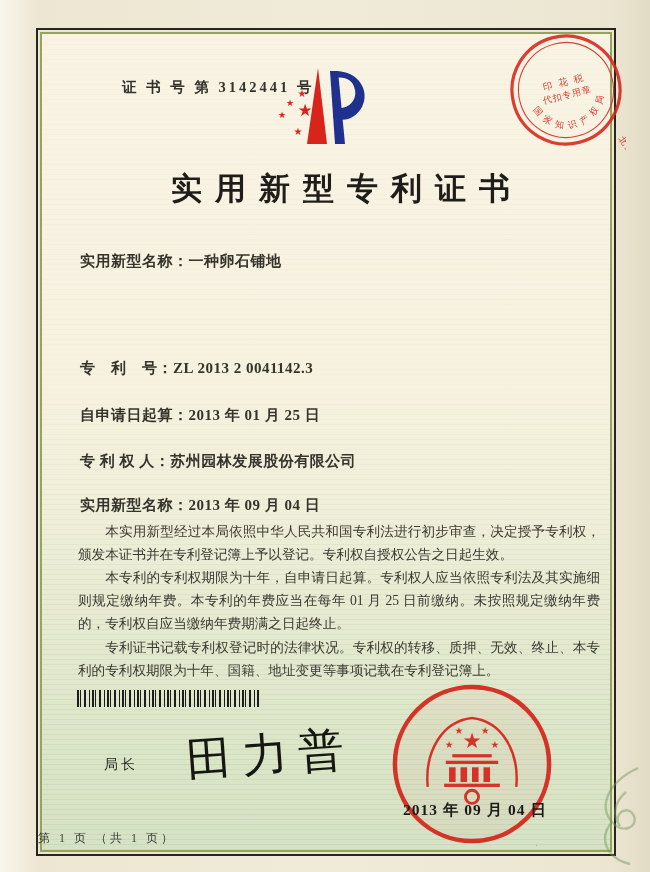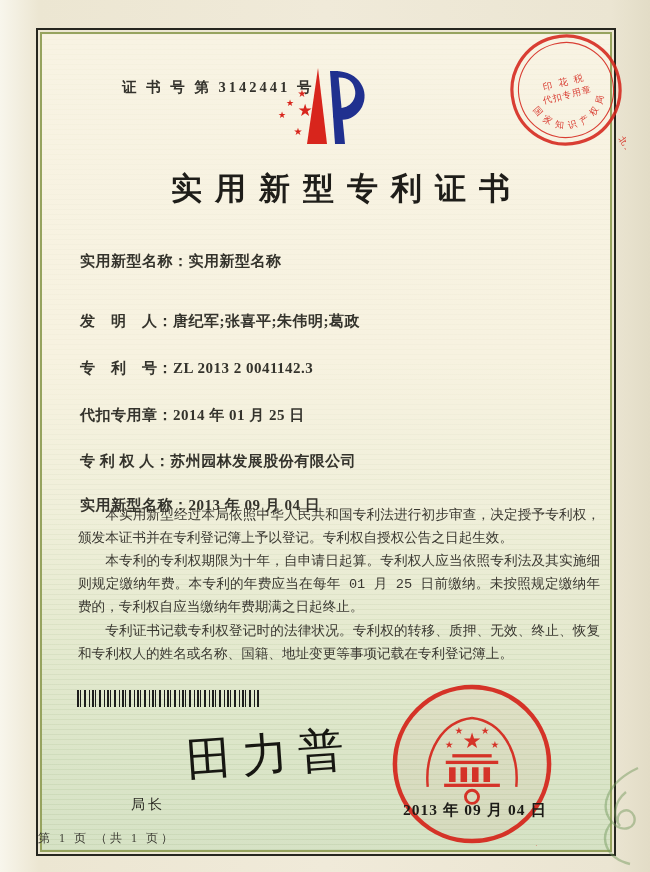--- a/index.html
+++ b/index.html
@@ -21,26 +21,26 @@
     -webkit-mask-image:linear-gradient(180deg,rgba(0,0,0,.18) 0%,rgba(0,0,0,.22) 45%,rgba(0,0,0,.75) 72%,#000 100%);
             mask-image:linear-gradient(180deg,rgba(0,0,0,.18) 0%,rgba(0,0,0,.22) 45%,rgba(0,0,0,.75) 72%,#000 100%);
   }
   .certno{position:absolute;left:38px;top:48px;font-size:14.5px;letter-spacing:3px;font-weight:600;color:#33322c;margin-left:46px;}
   .logo{position:absolute;left:222px;top:28px;}
   .topseal{position:absolute;left:468px;top:0px;opacity:.88;}
   .title{position:absolute;left:0;right:0;top:138px;text-align:center;
     font-size:31px;font-weight:700;letter-spacing:13px;text-indent:13px;color:#1e1d19;padding-left:29px;}
   .row{position:absolute;left:42px;font-size:15px;font-weight:600;color:#34332c;letter-spacing:.5px;white-space:nowrap;}
   .row .flabel{display:inline-block;}
-  .body{position:absolute;left:40px;top:474px;width:522px;font-size:13.6px;line-height:1.7;
-    text-align:justify;color:#3a3831;font-weight:500;font-family:Liberation Mono, monospace;}
+  .body{position:absolute;left:40px;top:490px;width:522px;font-size:13.6px;line-height:1.7;
+    text-align:justify;color:#3a3831;font-weight:500;}
   .body p{margin:0;text-indent:2em;}
   .barcode{position:absolute;left:39px;top:660px;width:183px;height:17px;
     background:repeating-linear-gradient(90deg,#1d1d1b 0 2px,rgba(0,0,0,0) 2px 3px,#1d1d1b 3px 4px,rgba(0,0,0,0) 4px 7px,#1d1d1b 7px 9px,rgba(0,0,0,0) 9px 12px,#1d1d1b 12px 13px,rgba(0,0,0,0) 13px 15px);}
-  .director{position:absolute;left:93px;top:726px;font-size:14px;letter-spacing:3px;color:#2c2b25;margin-top:40px;}
+  .director{position:absolute;left:66px;top:726px;font-size:14px;letter-spacing:3px;color:#2c2b25;}
   .signature{position:absolute;left:148px;top:694px;font-size:46px;letter-spacing:10px;
     color:#171712;transform:rotate(-4deg);font-weight:400;white-space:nowrap;}
   .bigseal{position:absolute;left:352px;top:652px;opacity:.93;}
   .sealdate{position:absolute;left:342px;top:770px;width:190px;text-align:center;
     font-size:15.5px;font-weight:700;letter-spacing:1px;color:#1c1b17;z-index:5;}
   .footer{position:absolute;left:0;right:0;top:800px;font-size:12px;
     letter-spacing:3px;color:#3c3b33;}
   .flourish{position:absolute;left:568px;top:762px;opacity:.45;}
 </style>
 </head>
@@ -81,42 +81,39 @@
         <text font-size="9" letter-spacing="5">
           <textPath href="#taxBottomArc" startOffset="11">国家知识产权局</textPath>
         </text>
       </g>
     </svg>
   </div>
 
   <div class="title">实用新型专利证书</div>
 
   <div class="row" style="top:222px">
-    <span class="flabel">实用新型名称：</span><span class="fvalue">实用新型名称</span>
-  </div>
-  <div class="row" style="top:282px">
-    <span class="flabel">发　明　人：</span><span class="fvalue">唐纪军;张喜平;朱伟明;葛政</span>
+    <span class="flabel">实用新型名称：</span><span class="fvalue">一种卵石铺地</span>
   </div>
   <div class="row" style="top:329px">
     <span class="flabel">专　利　号：</span><span class="fvalue">ZL 2013 2 0041142.3</span>
   </div>
   <div class="row" style="top:376px">
-    <span class="flabel">代扣专用章：</span><span class="fvalue">2014 年 01 月 25 日</span>
+    <span class="flabel">自申请日起算：</span><span class="fvalue">2013 年 01 月 25 日</span>
   </div>
   <div class="row" style="top:422px">
     <span class="flabel">专 利 权 人：</span><span class="fvalue">苏州园林发展股份有限公司</span>
   </div>
   <div class="row" style="top:466px">
     <span class="flabel">实用新型名称：</span><span class="fvalue">2013 年 09 月 04 日</span>
   </div>
 
   <div class="body">
     <p>本实用新型经过本局依照中华人民共和国专利法进行初步审查，决定授予专利权，颁发本证书并在专利登记簿上予以登记。专利权自授权公告之日起生效。</p>
     <p>本专利的专利权期限为十年，自申请日起算。专利权人应当依照专利法及其实施细则规定缴纳年费。本专利的年费应当在每年 01 月 25 日前缴纳。未按照规定缴纳年费的，专利权自应当缴纳年费期满之日起终止。</p>
-    <p>专利证书记载专利权登记时的法律状况。专利权的转移、质押、无效、终止、恢复和专利权人的姓名或名称、国籍、地址变更等事项记载在专利登记簿上。</p>
+    <p>专利证书记载专利权登记时的法律状况。专利权的转移、质押、无效、终止、本专利的专利权期限为十年、国籍、地址变更等事项记载在专利登记簿上。</p>
   </div>
 
   <div class="barcode"></div>
 
   <div class="director">局长</div>
   <div class="signature">田力普</div>
 
   <div class="bigseal">
     <svg width="164" height="164" viewBox="0 0 200 200">
       <g fill="#d5261c">

